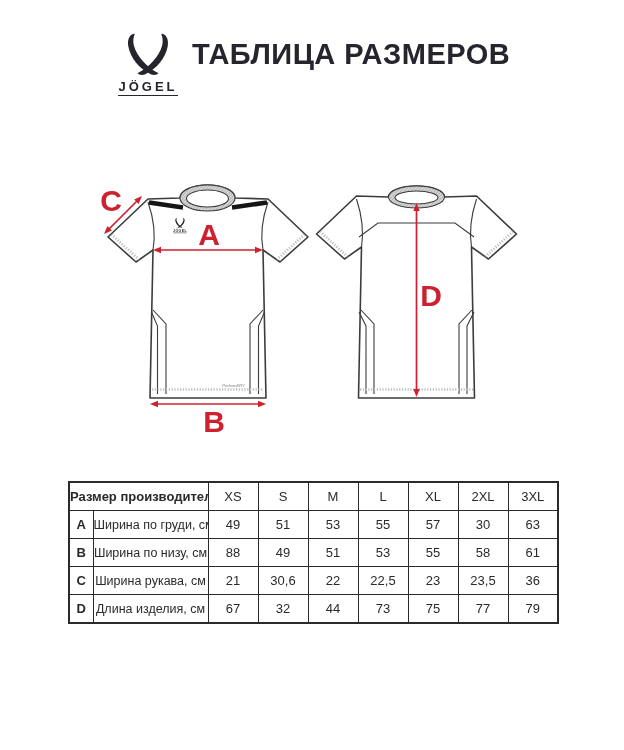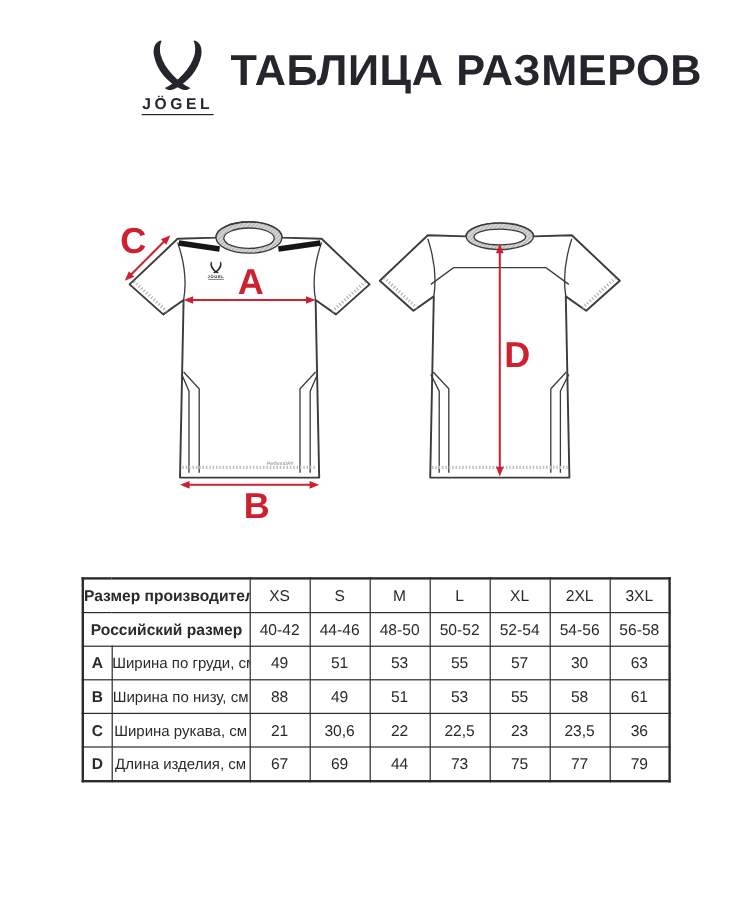--- a/index.html
+++ b/index.html
@@ -3,21 +3,21 @@
 <meta charset="utf-8">
 <style>
   html,body{margin:0;padding:0;background:#fff;}
   .page{position:relative;width:624px;height:750px;background:#fff;overflow:hidden;
         font-family:"Liberation Sans",sans-serif;color:#26242c;}
   
   .logo-mark{position:absolute;left:126px;top:31px;width:44px;height:47px;}
   .wordmark{position:absolute;left:104px;top:79px;width:88px;text-align:center;
             font-size:13px;font-weight:bold;letter-spacing:3px;color:#26242c;}
   .wordmark span{border-bottom:1.5px solid #26242c;padding-bottom:1px;}
-  .title{position:absolute;left:192px;top:38px;font-size:36px;font-weight:bold;
+  .title{position:absolute;left:192px;top:38px;font-size:29px;font-weight:bold;
          letter-spacing:.5px;color:#26242c;white-space:nowrap;}
   
   .diagram{position:absolute;left:0;top:140px;width:624px;height:330px;}
   .outline{fill:#ffffff;stroke:#3c3c3c;stroke-width:1.6;stroke-linejoin:round;}
   .seam{fill:none;stroke:#3c3c3c;stroke-width:1.1;}
   .hatch{fill:none;stroke:#b3b3b3;stroke-width:2.8;stroke-dasharray:1 1.8;}
   .hemdash{fill:none;stroke:#bdbdbd;stroke-width:2.6;stroke-dasharray:1.2 1.6;}
   .stripe{fill:none;stroke:#151515;stroke-width:4.5;}
   .collar{fill:url(#rib);stroke:#3c3c3c;stroke-width:1.1;fill-rule:evenodd;}
   .redline{fill:none;stroke:#cd2130;stroke-width:1.7;}
@@ -140,30 +140,20 @@
       <td class="hdr" colspan="2">Размер производителя</td>
       <td>XS</td>
       <td>S</td>
       <td>M</td>
       <td>L</td>
       <td>XL</td>
       <td>2XL</td>
       <td>3XL</td>
     </tr>
     <tr>
-      <td class="hdr" colspan="2">Российский размер</td>
-      <td>40-42</td>
-      <td>44-46</td>
-      <td>48-50</td>
-      <td>50-52</td>
-      <td>52-54</td>
-      <td>54-56</td>
-      <td>56-58</td>
-    </tr>
-    <tr>
       <td class="key">A</td>
       <td class="lbl">Ширина по груди, см</td>
       <td>49</td>
       <td>51</td>
       <td>53</td>
       <td>55</td>
       <td>57</td>
       <td>30</td>
       <td>63</td>
     </tr>
@@ -186,21 +176,21 @@
       <td>22</td>
       <td>22,5</td>
       <td>23</td>
       <td>23,5</td>
       <td>36</td>
     </tr>
     <tr>
       <td class="key">D</td>
       <td class="lbl">Длина изделия, см</td>
       <td>67</td>
-      <td>69</td>
+      <td>32</td>
       <td>44</td>
       <td>73</td>
       <td>75</td>
       <td>77</td>
       <td>79</td>
     </tr>
   </tbody>
     </table>
 
 </div>

